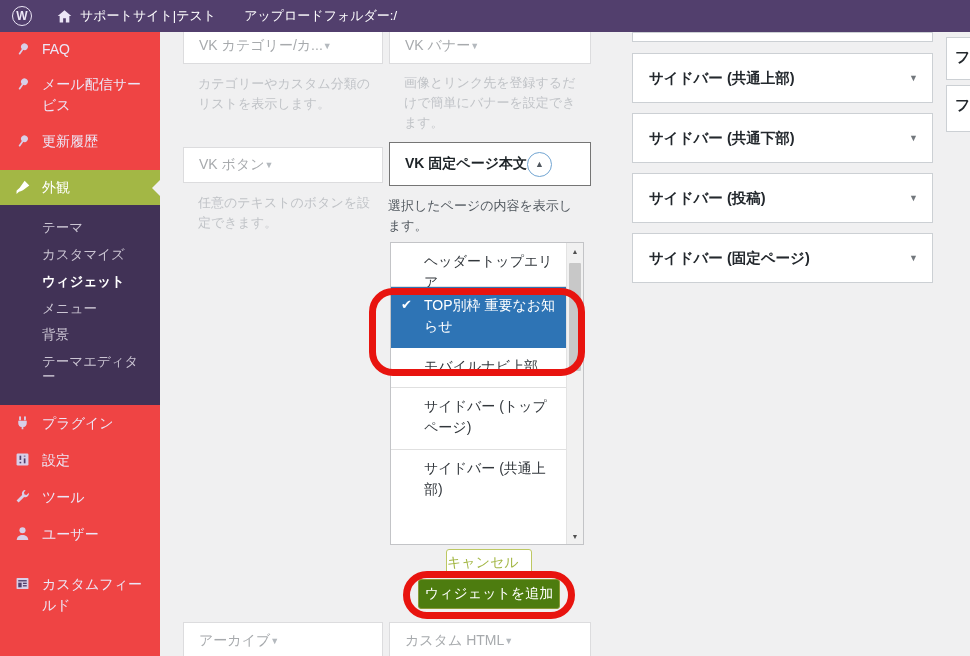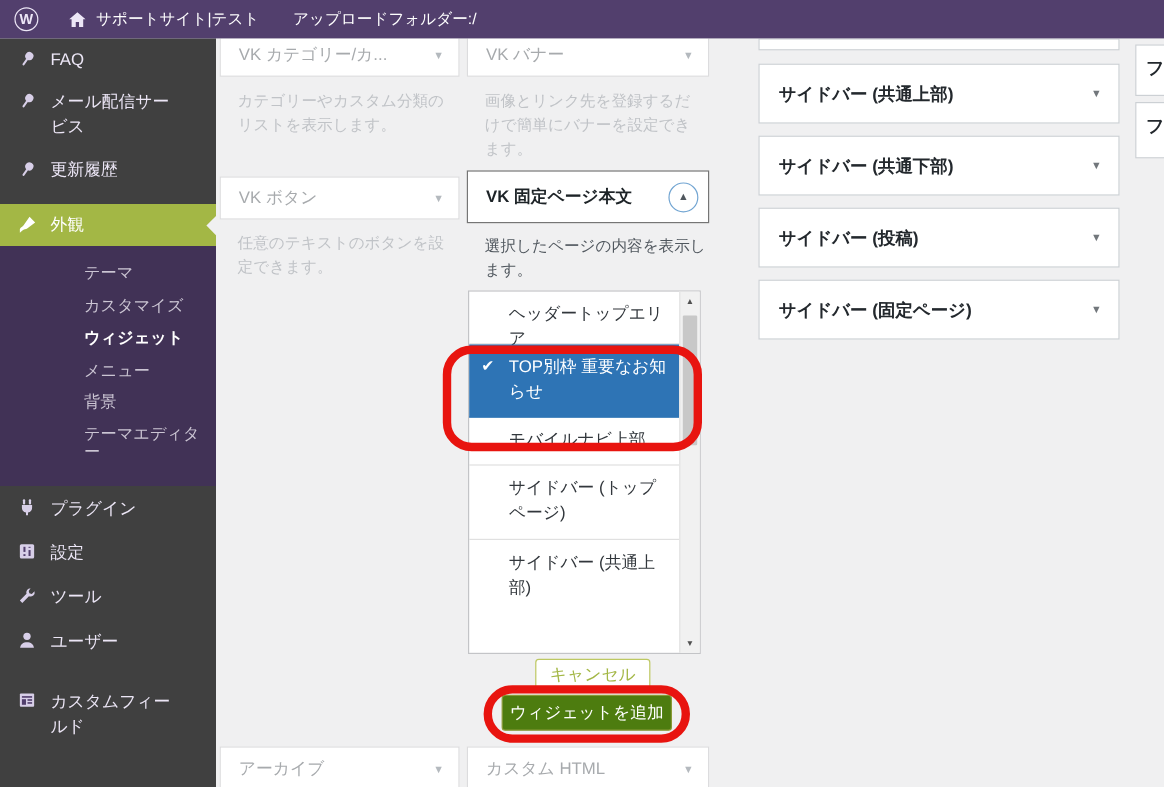--- a/index.html
+++ b/index.html
@@ -9,39 +9,39 @@
   
   .adminbar { position:absolute; left:0; top:0; width:970px; height:32px; background:#523f6d;
               display:flex; align-items:center; color:#fff; z-index:50; }
   .ab-item { display:flex; align-items:center; gap:7px; padding:0 12px; height:32px; font-size:13px; color:#fff; cursor:pointer; }
   .wp-logo-circle { width:20px; height:20px; border:1.6px solid #ece6f6; border-radius:50%;
                     display:flex; align-items:center; justify-content:center;
                     font-size:12px; font-weight:bold; color:#ece6f6; }
   .ab-upload { padding-left:16px; }
 
   
-  .sidebar { position:absolute; left:0; top:32px; width:180px; height:624px; background:#404040; color:#ece6f6; z-index:40; }
+  .sidebar { position:absolute; left:0; top:32px; width:160px; height:624px; background:#ef4444; color:#ece6f6; z-index:40; }
   .menu-item { display:flex; gap:10px; padding:8px 8px 8px 12px; font-size:14px; line-height:1.5; align-items:flex-start; cursor:pointer; }
   .menu-item .mi-icon { width:20px; height:20px; flex:0 0 20px; color:#d8cfe8; display:flex; align-items:center; justify-content:center; }
   .menu-item svg { width:17px; height:17px; fill:currentColor; }
   .menu-item.compact { padding-top:7px; padding-bottom:7px; }
   .menu-item.current-parent { background:#a3b745; color:#fff; position:relative; margin-top:10px; padding-top:7px; padding-bottom:7px; }
   .menu-item.current-parent .mi-icon { color:#fff; }
   .menu-item.current-parent::after { content:""; position:absolute; right:0; top:50%; margin-top:-8px;
        border:8px solid transparent; border-right-color:#f0f0f1; }
   .submenu { background:#413256; padding:10px 0 14px 0; }
-  .submenu-item { display:block; padding:6px 12px 6px 42px; font-size:13.5px; color:#cbc5d3; cursor:pointer; line-height:1.1;margin-left:28px; }
+  .submenu-item { display:block; padding:6px 12px 6px 42px; font-size:13.5px; color:#cbc5d3; cursor:pointer; line-height:1.1; }
   .submenu-item.current { color:#fff; font-weight:bold; }
   .group-gap { height:14px; }
 
   
   .content { position:absolute; left:160px; top:32px; width:810px; height:624px; background:#f0f0f1; overflow:hidden; }
 
   .wbox { position:absolute; background:#fff; border:1px solid #dcdcde; }
-  .wbox-title-row { display:flex; align-items:center; justify-content:space-between; height:100%; padding:0 12px 0 15px; }
+  .wbox-title-row { display:flex; align-items:center; height:100%; padding:0 12px 0 15px; }
   .wbox-title { font-size:14px; color:#a7aaad; }
   .wbox-arrow { font-size:9px; color:#b4b9be; }
   .wdesc { position:absolute; font-size:13px; line-height:1.55; color:#c0c3c7; }
   .wdesc.active-desc { color:#50575e; }
 
   .wbox.active { border:1px solid #757575; }
   .wbox.active .wbox-title { color:#1d2327; font-weight:bold; }
   .toggle-circle { width:25px; height:25px; border:1.5px solid #72a5d2; border-radius:50%;
                    display:flex; align-items:center; justify-content:center; cursor:pointer; }
   .toggle-circle span { font-size:9px; color:#50575e; }
@@ -56,23 +56,23 @@
   .dest-item.selected { background:#2e74b5; color:#fff; border-bottom-color:#2e74b5; }
   .dest-check { position:absolute; left:10px; top:8px; font-size:13px; }
   
   .scrollbar { position:absolute; right:0; top:0; width:17px; height:100%; background:#f1f1f1; border-left:1px solid #e3e3e3; }
   .scroll-btn { position:absolute; left:0; width:16px; height:16px; display:flex; align-items:center; justify-content:center;
                 font-size:7px; color:#505050; cursor:pointer; }
   .scroll-btn.up { top:0; } .scroll-btn.down { bottom:0; }
   .scroll-thumb { position:absolute; left:2px; top:20px; width:12px; height:108px; background:#c8c8c8; border-radius:1px; cursor:pointer; }
 
   
-  .btn-cancel { position:absolute; left:286px; top:517px; width:96px; height:28px; background:#fff;
+  .btn-cancel { position:absolute; left:286px; top:517px; width:86px; height:28px; background:#fff;
                 border:1px solid #bdc862; border-radius:3px; color:#a3b745; font-size:14px;
-                display:flex; align-items:center; justify-content:center; cursor:pointer; }
+                display:flex; align-items:center; justify-content:flex-start; cursor:pointer; }
   .btn-add { position:absolute; left:258px; top:547px; width:142px; height:30px; background:#4d7c0f;
              border:1px solid #899a36; border-radius:3px; color:#fff; font-size:14px;
              display:flex; align-items:center; justify-content:center; cursor:pointer; }
 
   
   .annotation { position:absolute; border:7px solid #e8140f; border-radius:24px; z-index:30; pointer-events:none; }
   .annotation.a1 { left:209px; top:256px; width:216px; height:88px; }
   .annotation.a2 { left:243px; top:539px; width:172px; height:48px; }
 
   
@@ -230,39 +230,39 @@
     </div>
   </div>
   <div class="wdesc" style="left:38px; top:42px; width:178px;">カテゴリーやカスタム分類のリストを表示します。</div>
 
   <div class="wbox" style="left:229px; top:-5px; width:202px; height:37px;">
     <div class="wbox-title-row">
       <span class="wbox-title">VK バナー</span>
       <span class="wbox-arrow">▼</span>
     </div>
   </div>
-  <div class="wdesc" style="left:244px; top:42px; width:182px;">画像とリンク先を登録するだけで簡単にバナーを設定できます。</div>
+  <div class="wdesc" style="left:244px; top:42px; width:182px;font-family:Liberation Mono, monospace;">画像とリンク先を登録するだけで簡単にバナーを設定できます。</div>
 
   <div class="wbox" style="left:23px; top:115px; width:200px; height:36px;">
     <div class="wbox-title-row">
       <span class="wbox-title">VK ボタン</span>
       <span class="wbox-arrow">▼</span>
     </div>
   </div>
   <div class="wdesc" style="left:38px; top:161px; width:178px;">任意のテキストのボタンを設定できます。</div>
 
   <div class="wbox active" style="left:229px; top:110px; width:202px; height:44px;">
     <div class="wbox-title-row" style="padding-right:8px;">
       <span class="wbox-title">VK 固定ページ本文</span>
       <span class="toggle-circle">
         <span>▲</span>
       </span>
     </div>
   </div>
-  <div class="wdesc active-desc" style="left:244px; top:164px; width:186px;font-family:Liberation Mono, monospace;">選択したページの内容を表示します。</div>
+  <div class="wdesc active-desc" style="left:228px; top:164px; width:186px;">選択したページの内容を表示します。</div>
 
   <div class="dest-list">
     <div class="dest-items">
       <div class="dest-item" style="height:44px;">
         <span>ヘッダートップエリア</span>
       </div>
       <div class="dest-item selected" style="height:61px;">
         <span class="dest-check">✔</span>
         <span>TOP別枠 重要なお知らせ</span>
       </div>

